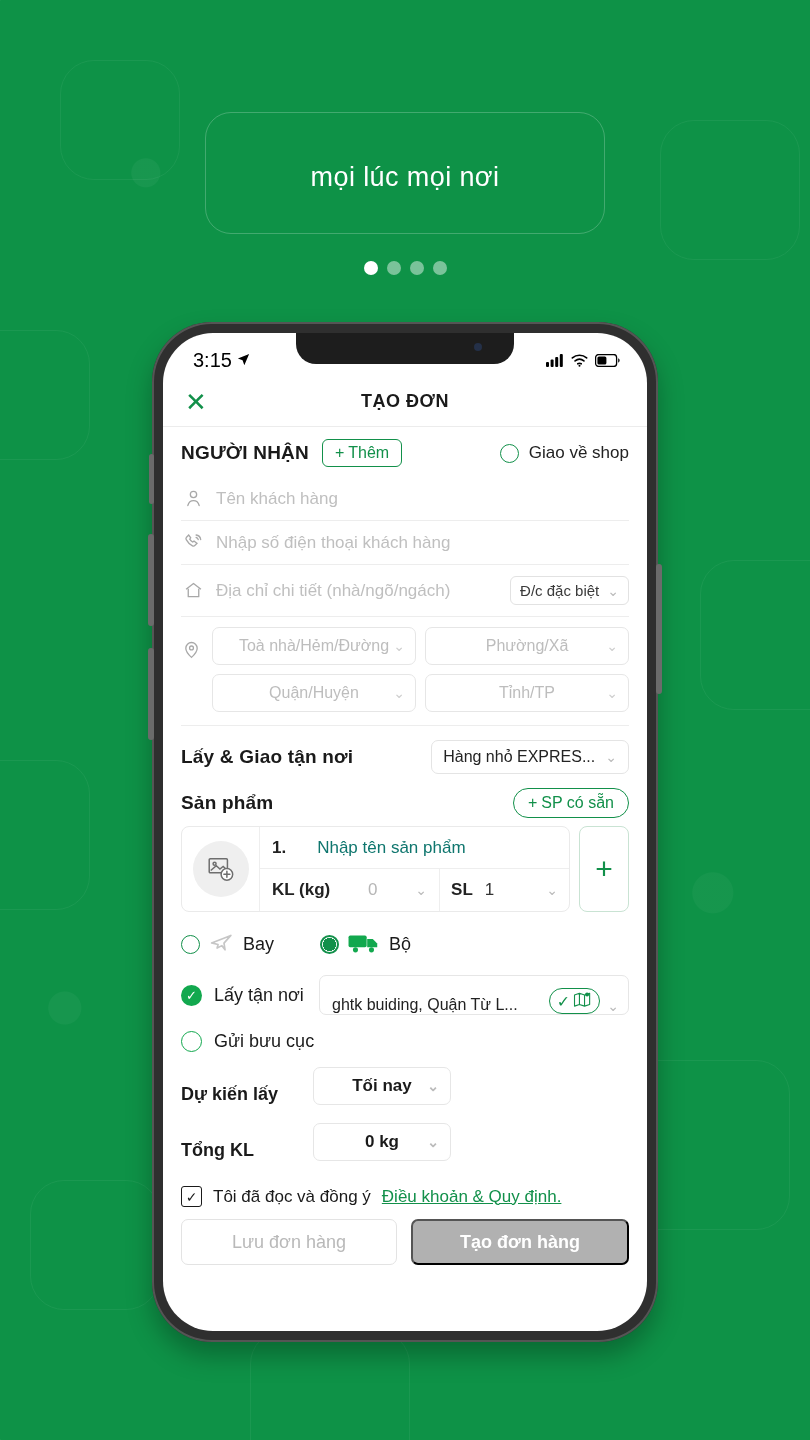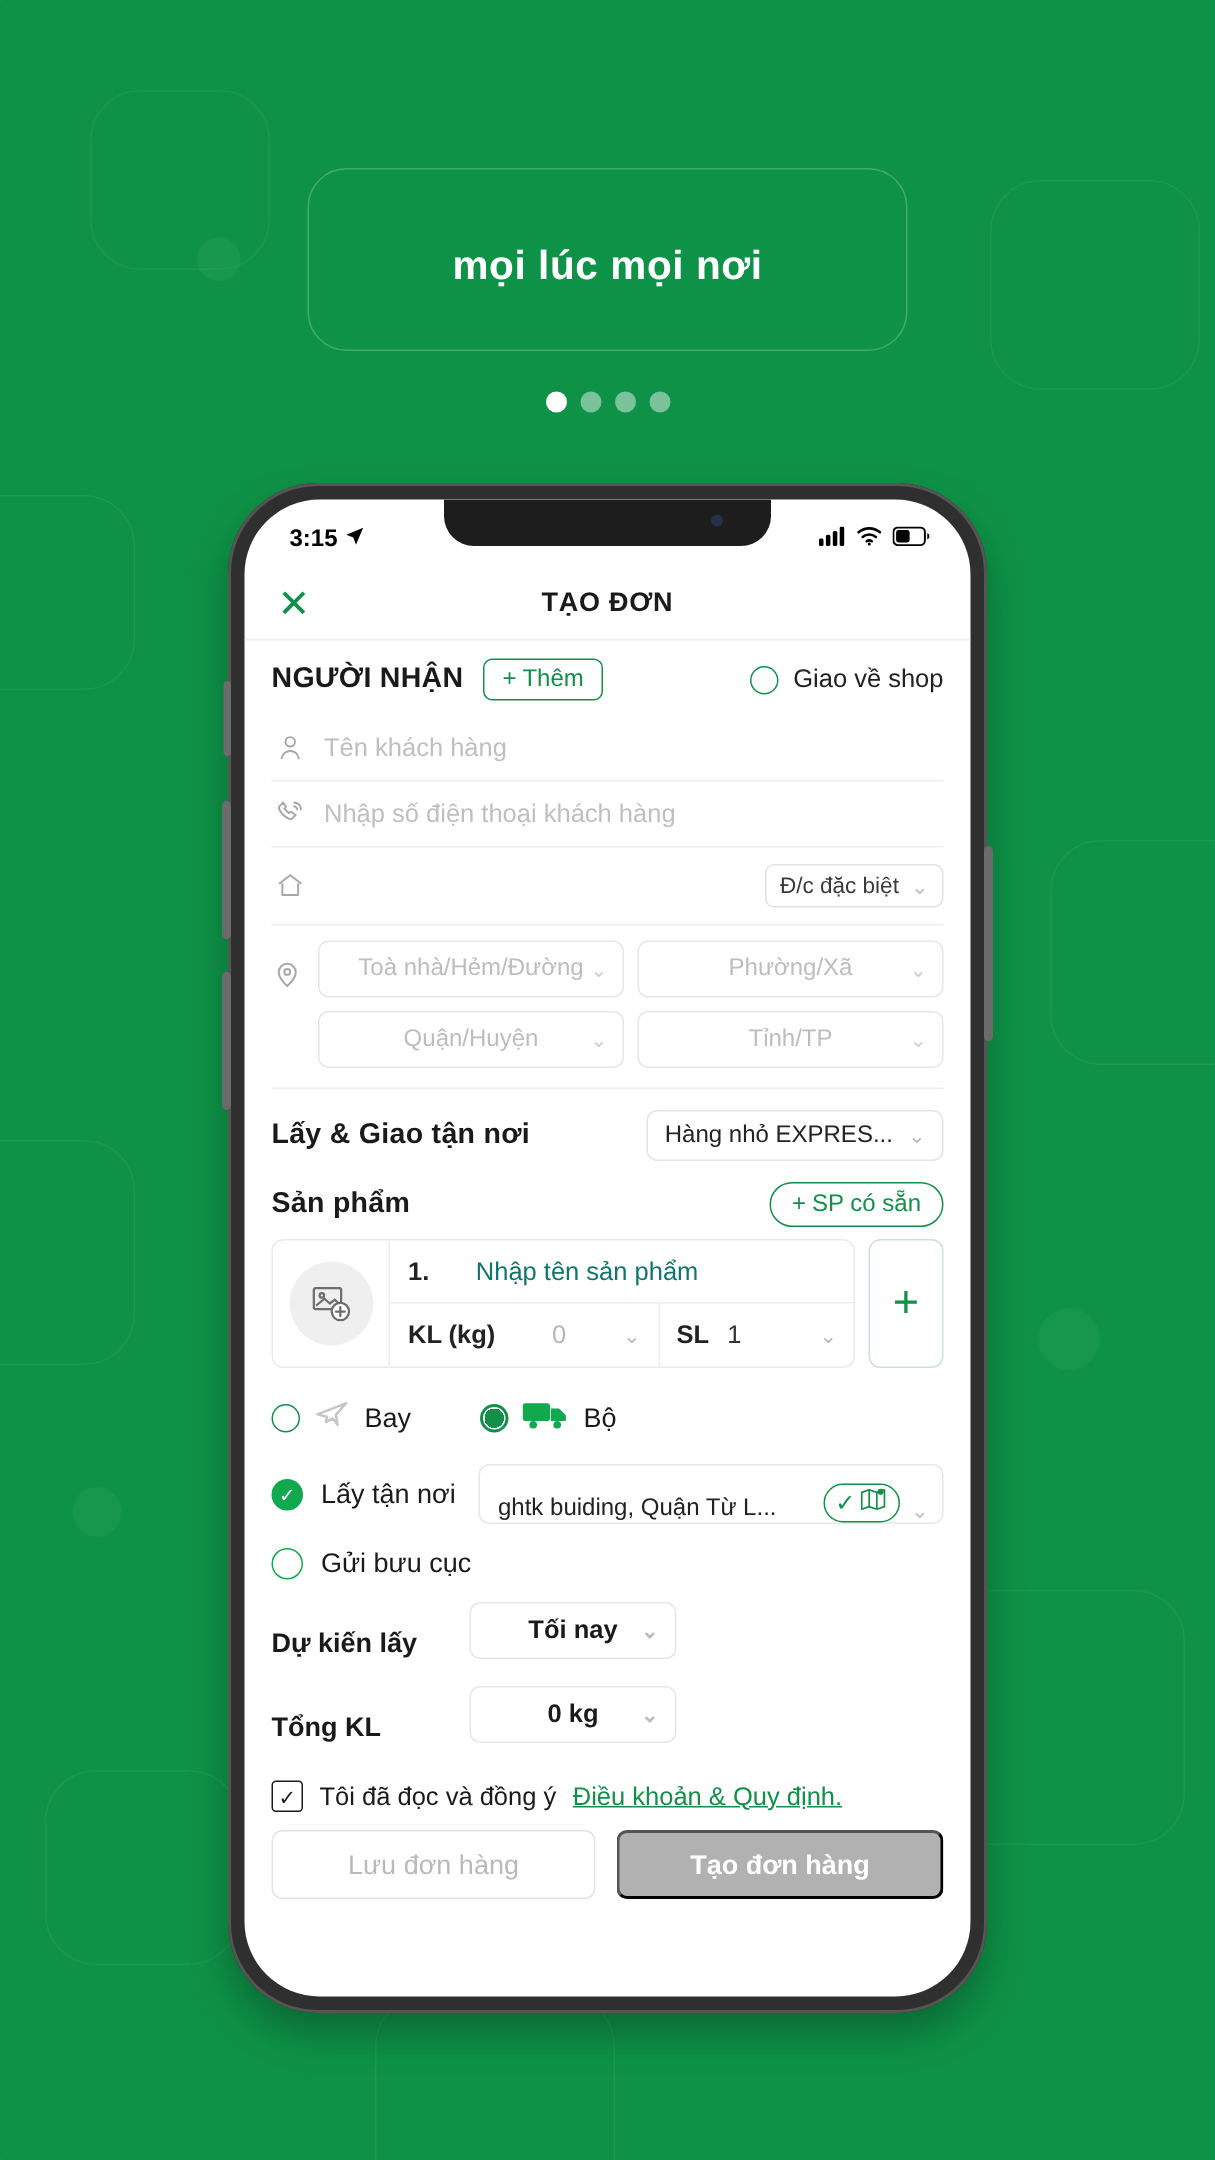--- a/index.html
+++ b/index.html
@@ -41,21 +41,21 @@
     border-radius: 26px;
     display: flex; flex-direction: column;
     align-items: center; justify-content: center;
     color: #ffffff;
   }
   .hero-title {
     font-size: 41px; font-weight: 400; letter-spacing: 2.5px;
     line-height: 1.05;
   }
   .hero-sub {
-    font-size: 27px; font-weight: 700; margin-top: 9px;
+    font-size: 27px; font-weight: 400; margin-top: 9px;
     letter-spacing: .4px;
   }
 
   .dots {
     position: absolute; top: 261px; left: 0; width: 810px;
     display: flex; justify-content: center; gap: 9px;
   }
   .dots i {
     width: 14px; height: 14px; border-radius: 50%;
     background: rgba(255,255,255,.45); display: block;
@@ -93,21 +93,21 @@
   .sb-l1 { left: -3px; top: 132px; width: 5px; height: 50px; }
   .sb-l2 { left: -4px; top: 212px; width: 6px; height: 92px; }
   .sb-l3 { left: -4px; top: 326px; width: 6px; height: 92px; }
   .sb-r1 { right: -4px; top: 242px; width: 6px; height: 130px; }
 
   
   .statusbar {
     height: 44px; display: flex; align-items: center;
     justify-content: space-between;
     padding: 10px 26px 0 30px;
-    font-size: 16px; font-weight: 700; color: #000;
+    font-size: 20px; font-weight: 400; color: #000;
   }
   .sb-left { display: flex; align-items: center; gap: 4px; }
   .sb-right { display: flex; align-items: center; gap: 7px; }
 
   
   .appbar {
     height: 50px; display: flex; align-items: center;
     padding: 0 22px; position: relative;
     border-bottom: 1px solid #ececec;
   }
@@ -421,20 +421,21 @@
         </span>
         <span class="ph">Nhập số điện thoại khách hàng</span>
       </div>
 
       <div class="inp-line">
         <span class="ico">
           <svg viewBox="0 0 24 24" fill="none" stroke="#a8a8a8" stroke-width="1.5" stroke-linejoin="round">
             <path d="M3.5 10.5 12 4l8.5 6.5M6 10v9h12v-9"></path>
           </svg>
         </span>
+        <span class="ph">Địa chỉ chi tiết (nhà/ngõ/ngách)</span>
         <span class="sel-mini">
           <span>Đ/c đặc biệt</span>
           <span class="chev">⌄</span>
         </span>
       </div>
 
       <div class="addr-grid">
         <div class="pinwrap">
           <svg viewBox="0 0 24 24" width="21" height="21" fill="none" stroke="#a8a8a8" stroke-width="1.5">
             <path d="M12 21s6.5-6 6.5-10.5a6.5 6.5 0 1 0-13 0C5.5 15 12 21 12 21z"></path>

